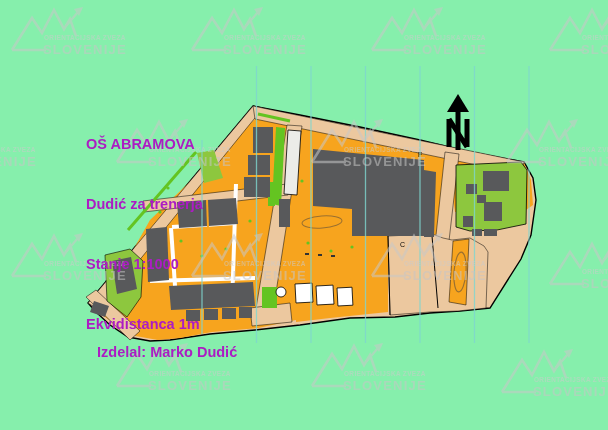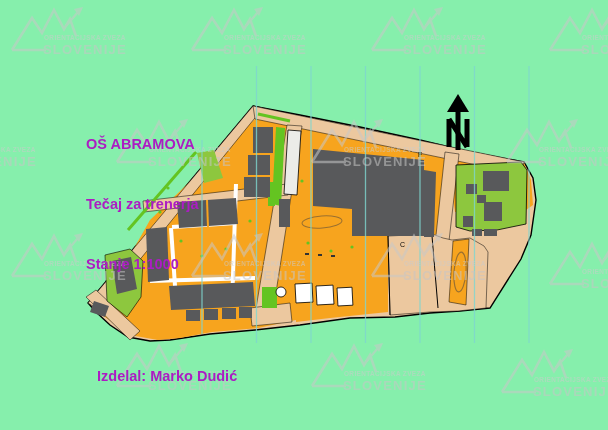--- a/index.html
+++ b/index.html
@@ -6,21 +6,21 @@
   .page{
     position:relative;width:608px;height:430px;background:#86efac;
     overflow:hidden;font-family:"Liberation Sans",sans-serif;padding-left:47px;
   }
   .map-layer{position:absolute;left:0;top:0;}
   .title-block{
     position:absolute;left:86px;top:94px;color:#AC1CC3;
     font-size:14.5px;font-weight:700;line-height:20px;white-space:pre;
   }
   .credit-line{
-    position:absolute;left:97px;top:368px;color:#AC1CC3;
+    position:absolute;left:97px;top:344px;color:#AC1CC3;
     font-size:14.5px;font-weight:700;
   }
   .wm-layer{position:absolute;left:0;top:0;opacity:.55;pointer-events:none;}
   svg text{font-family:"Liberation Sans",sans-serif;}
 </style>
 </head>
 <body>
 
 <div class="page">
 
@@ -172,19 +172,20 @@
       <use href="#ozs-logo" x="370" y="232" width="120" height="54"></use>
       <use href="#ozs-logo" x="548" y="240" width="120" height="54"></use>
       <use href="#ozs-logo" x="115" y="342" width="120" height="54"></use>
       <use href="#ozs-logo" x="310" y="342" width="120" height="54"></use>
       <use href="#ozs-logo" x="500" y="348" width="120" height="54"></use>
     </g>
   </svg>
 
   <div class="title-block">
     <div>OŠ ABRAMOVA</div>
-    <div>Tečaj za trenerja</div>
+    <div>Dudić za trenerja</div>
     <div>Stanje 1:1000</div>
+    <div>Ekvidistanca 1m</div>
   </div>
 
   <div class="credit-line">Izdelal: Marko Dudić</div>
 
 </div>
 
 </body></html>

